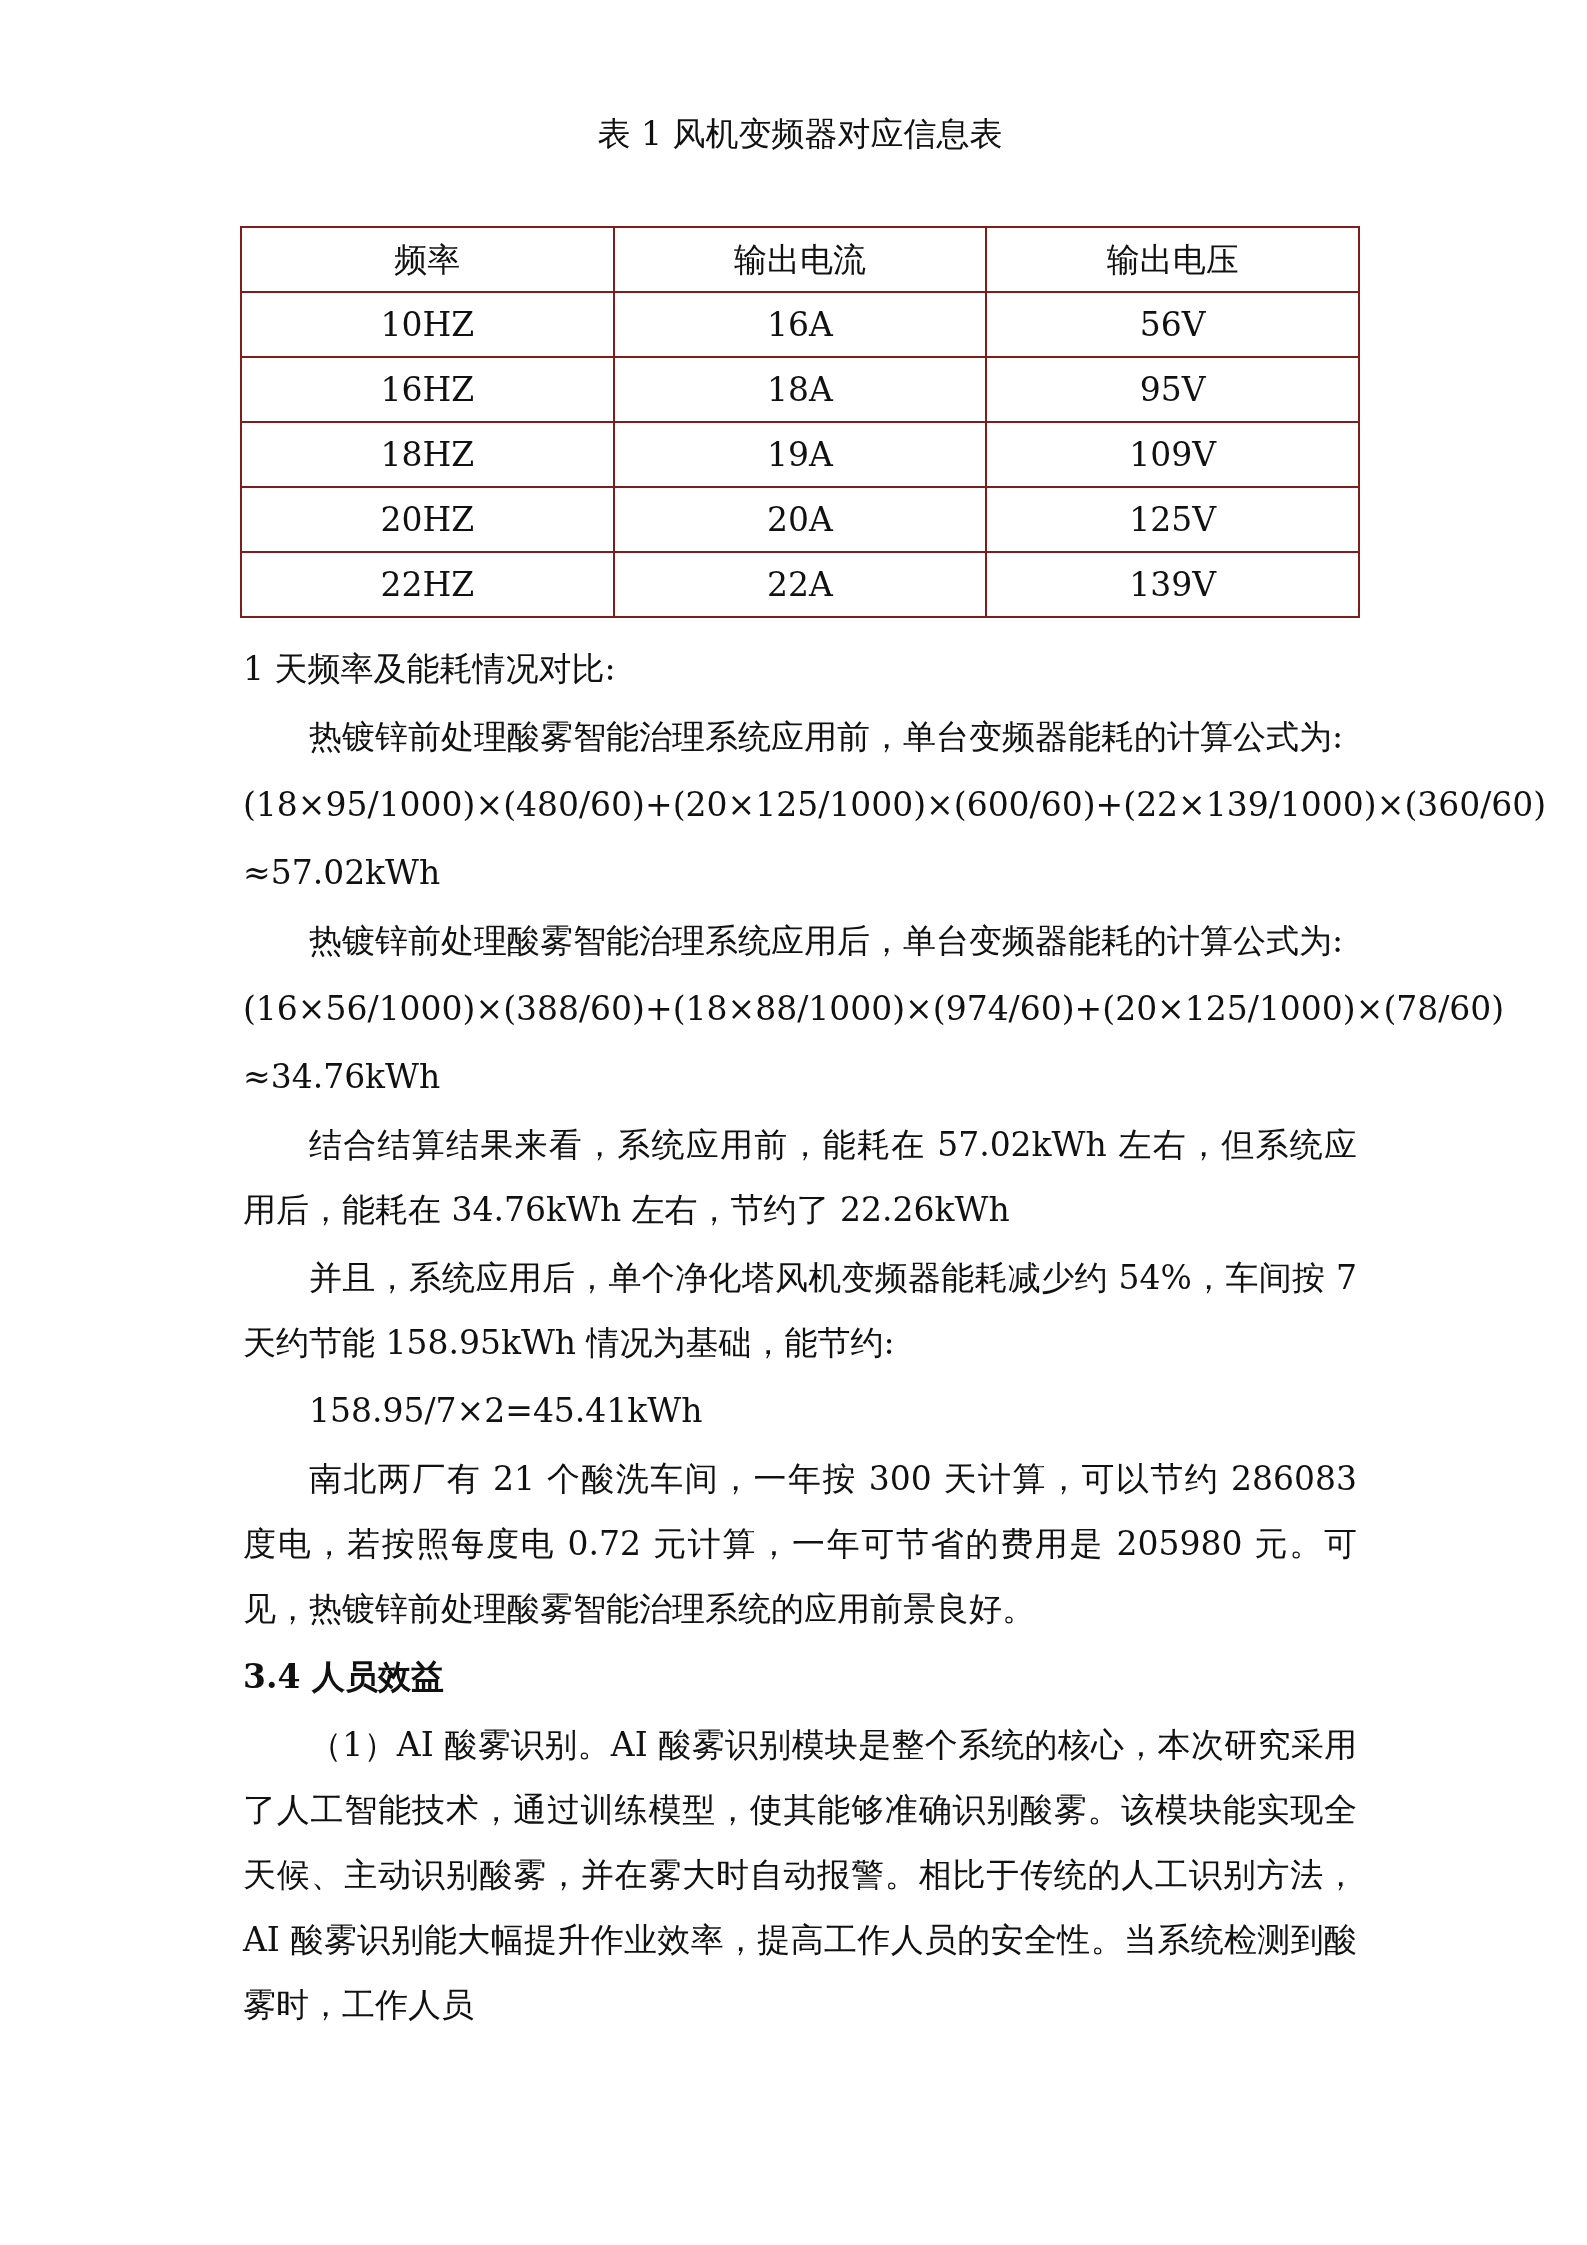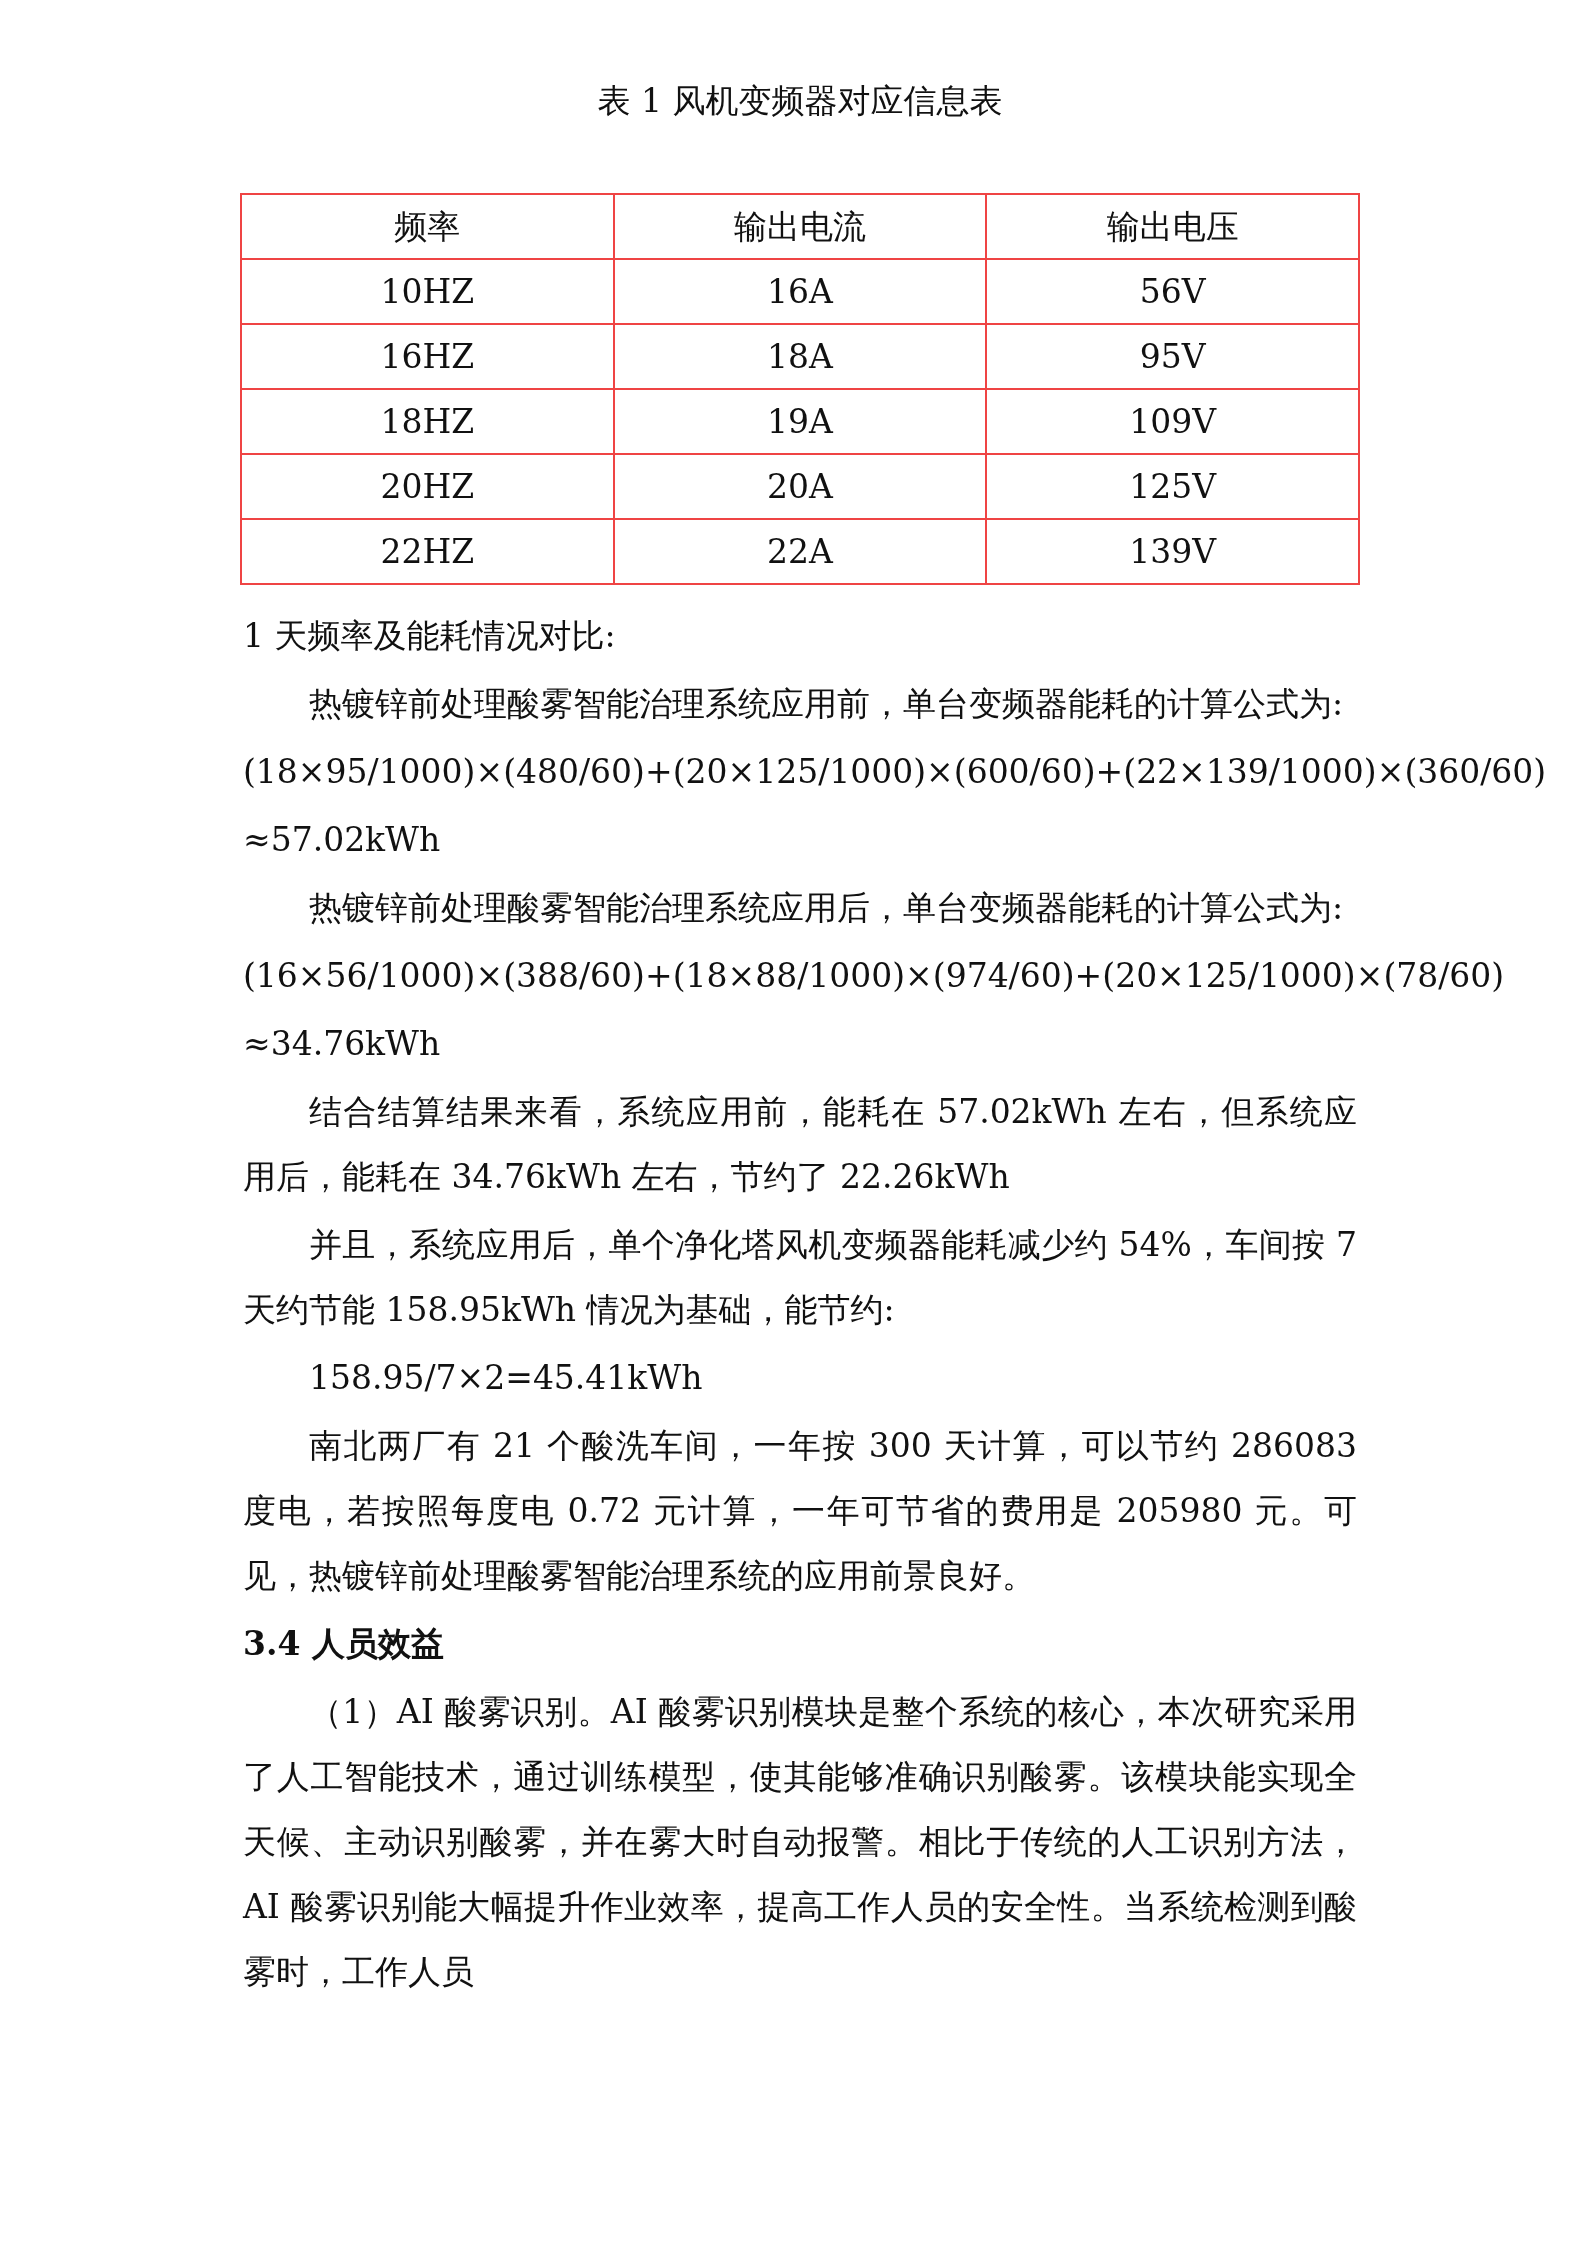--- a/index.html
+++ b/index.html
@@ -6,41 +6,41 @@
     margin: 0;
     padding: 0;
     background: #ffffff;
   }
   .page {
     position: relative;
     width: 1587px;
     height: 2245px;
     box-sizing: border-box;
     background: #ffffff;
-    padding: 68px 227px 0 240px;
+    padding: 101px 227px 0 240px;
     font-family: "DejaVu Serif", "Liberation Serif", serif;
     font-size: 33px;
     line-height: 65px;
     color: #111111;
     overflow: hidden;
   }
   .table-caption {
     text-align: center;
     margin: 0 0 60px 0;
     white-space: nowrap;
   }
   table.info-table {
     border-collapse: collapse;
     table-layout: fixed;
     width: 100%;
     margin: 0;
   }
   table.info-table th,
   table.info-table td {
-    border: 2px solid #ef4444;
+    border: 2px solid #7f1d1d;
     height: 63px;
     padding: 0;
     text-align: center;
     vertical-align: middle;
     font-weight: normal;
     font-size: 33px;
     line-height: 63px;
     margin-top: 12px;
   }
   .body-text p {

